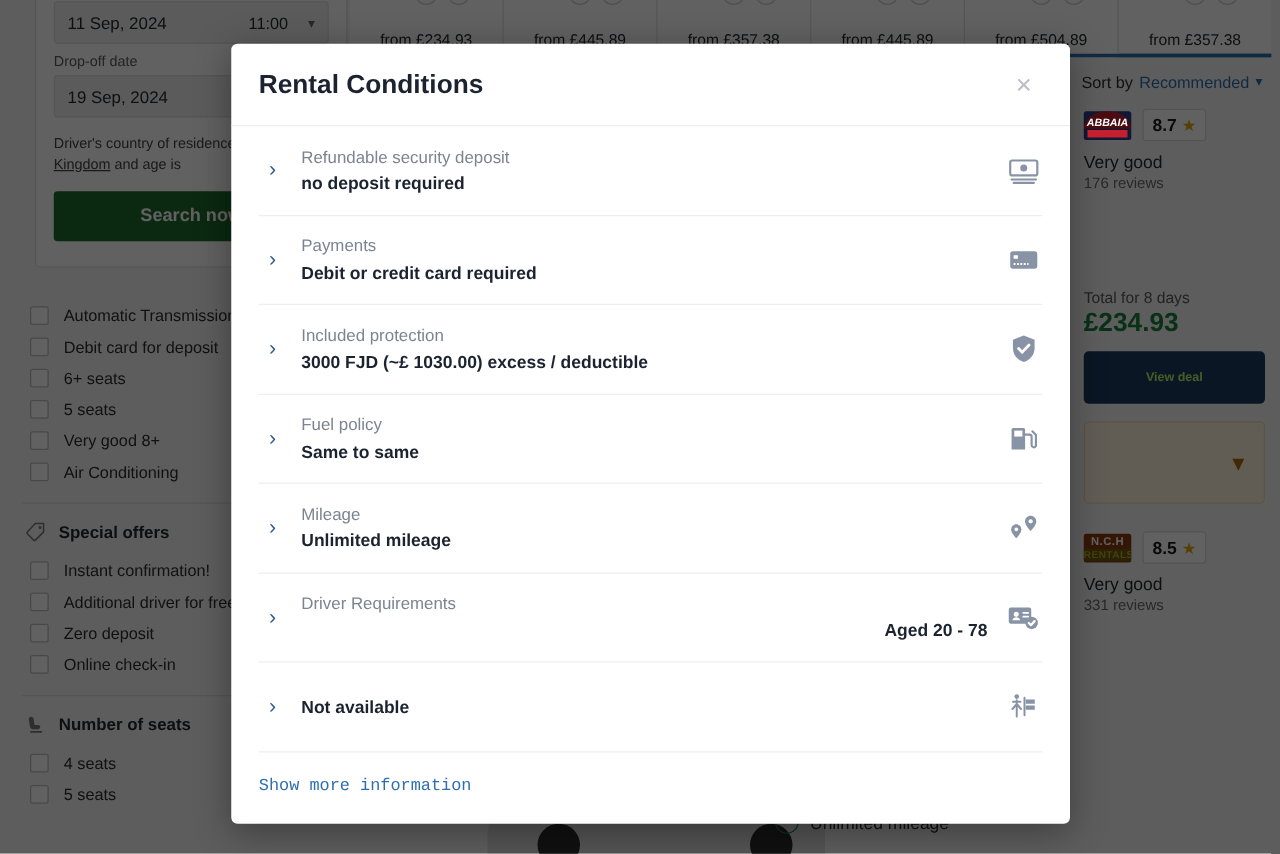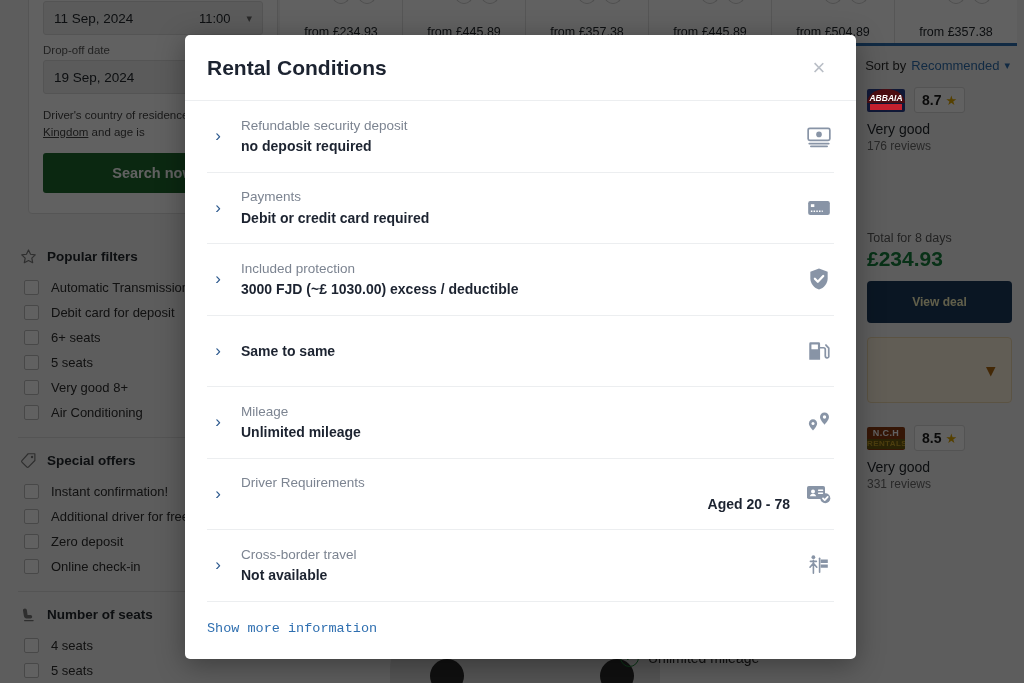--- a/index.html
+++ b/index.html
@@ -147,22 +147,22 @@
     height: 26px; padding: 0 7px; display: flex; align-items: center; gap: 4px;
   }
   .rating-chip .num { font-size: 14px; font-weight: 700; color: #1c1c1c; }
   .rating-chip .star { color: #e0a800; font-size: 13px; }
   .rating-word { font-size: 14px; color: #23282d; margin-bottom: 2px; }
   .rating-reviews { font-size: 12px; color: #6b6b6b; }
 
   .total-label { font-size: 12.5px; color: #5a5a5a; margin-bottom: 2px; }
   .total-price { font-size: 21px; font-weight: 700; color: #15803d; margin-bottom: 10px; }
   .view-deal {
-    height: 42px; width: 100%; background: #1c3a5e; color: #fef9c3;
-    border: none; border-radius: 4px; font-size: 12px; font-weight: 600;
+    height: 42px; width: 100%; background: #1c3a5e; color: #bef264;
+    border: none; border-radius: 4px; font-size: 10px; font-weight: 600;
     cursor: pointer; font-family: inherit;
   }
   .promo-banner {
     margin-top: 14px; height: 66px; background: #fff4e0;
     border: 1px solid #f0d9b0; border-radius: 4px;
     display: flex; align-items: center; justify-content: flex-end; padding-right: 16px;
   }
   .promo-banner .chev { color: #b06a12; font-size: 17px; font-weight: 700; }
 
   
@@ -259,28 +259,20 @@
         <span class="time">11:00</span>
       </div>
       <div class="resid-note">
         <span>Driver's country of residence is </span><u>United Kingdom</u><span> and age is</span>
       </div>
       <button class="search-btn">Search now</button>
     </div>
 
     <div class="filters" id="filters-rail">
         <div class="filter-group">
-          <div class="filter-head">
-            <span style="color:#7a7a7a;display:flex">
-              <svg width="17" height="17" viewBox="0 0 24 24">
-                <path d="M12 2.8l2.9 6 6.6.9-4.8 4.6 1.2 6.5L12 17.7 6.1 20.8l1.2-6.5L2.5 9.7l6.6-.9z" stroke="currentColor" stroke-width="1.7" fill="none" stroke-linejoin="round"></path>
-              </svg>
-            </span>
-            <span>Popular filters</span>
-          </div>
           <label class="filter-row">
             <span class="cbox"></span>
             <span>Automatic Transmission</span>
           </label>
           <label class="filter-row">
             <span class="cbox"></span>
             <span>Debit card for deposit</span>
           </label>
           <label class="filter-row">
             <span class="cbox"></span>
@@ -456,20 +448,21 @@
           <span class="cond-icon">
             <svg width="26" height="26" viewBox="0 0 24 24">
               <path d="M12 2.3 20 5.4v6c0 5-3.4 9-8 10.4-4.6-1.4-8-5.4-8-10.4v-6z" fill="currentColor"></path>
               <path d="M8.2 11.8l2.7 2.7 5-5.2" stroke="#fff" stroke-width="2.1" fill="none" stroke-linecap="round" stroke-linejoin="round"></path>
             </svg>
           </span>
         </div>
         <div class="cond-row">
           <span class="arrow">›</span>
           <span class="cond-text">
+            <span class="cond-label" style="display: block;">Fuel policy</span>
             <span class="cond-value" style="display: block;">Same to same</span>
           </span>
           <span class="cond-icon">
             <svg width="26" height="26" viewBox="0 0 24 24">
               <path d="M3 20V5.2A1.2 1.2 0 0 1 4.2 4h7.6A1.2 1.2 0 0 1 13 5.2V20z" fill="currentColor"></path>
               <rect x="5" y="6" width="6" height="4.4" fill="#fff"></rect>
               <path d="M13 9h3.2a1.6 1.6 0 0 1 1.6 1.6v6.1a1.7 1.7 0 0 0 3.2.7V9.3l-2.6-2.8" stroke="currentColor" fill="none" stroke-width="1.6" stroke-linecap="round" stroke-linejoin="round"></path>
             </svg>
           </span>
         </div>
@@ -501,21 +494,20 @@
               <path d="M4.8 14.2c.5-1.7 1.8-2.5 3.2-2.5s2.7.8 3.2 2.5z" fill="#fff"></path>
               <path d="M13.6 8.2h4M13.6 11.3h4" stroke="#fff" stroke-width="1.4" stroke-linecap="round"></path>
               <circle cx="20.3" cy="16.3" r="5" fill="currentColor"></circle>
               <path d="M18 16.4l1.7 1.7 3-3.2" stroke="#fff" stroke-width="1.8" fill="none" stroke-linecap="round" stroke-linejoin="round"></path>
             </svg>
           </span>
         </div>
         <div class="cond-row">
           <span class="arrow">›</span>
           <span class="cond-text">
-            <span class="cond-label" style="display: block;">Cross-border travel</span>
             <span class="cond-value" style="display: block;">Not available</span>
           </span>
           <span class="cond-icon">
             <svg width="28" height="26" viewBox="0 0 28 24">
               <circle cx="8.4" cy="4.2" r="1.9" fill="currentColor"></circle>
               <path d="M8.4 7.2v13M8.4 10.2l-3.4 4M8.4 10.2l3.4 4M5.4 8.4h6" stroke="currentColor" fill="none" stroke-width="1.6" stroke-linecap="round" stroke-linejoin="round"></path>
               <path d="M14.6 5.2v14" stroke="currentColor" fill="none" stroke-width="1.6" stroke-linecap="round" stroke-linejoin="round"></path>
               <path d="M15.6 6.6h7.2v3.4h-7.2zM15.6 11.4h7.2v3.4h-7.2z" fill="currentColor"></path>
             </svg>
           </span>

